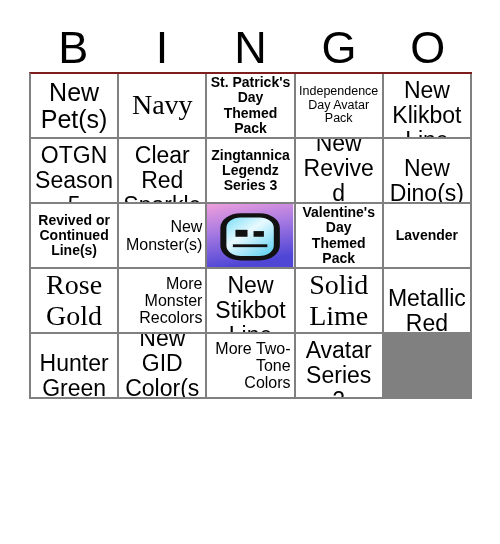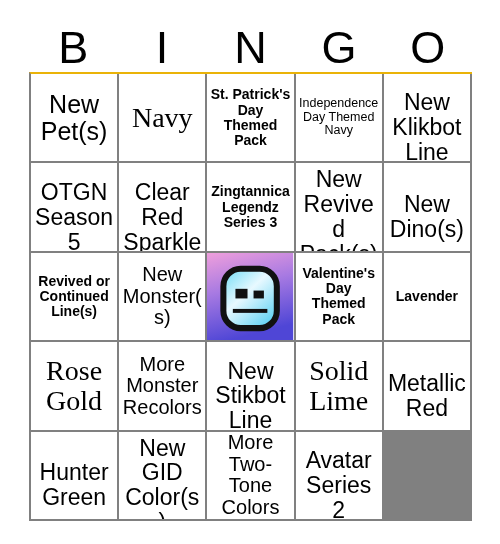--- a/index.html
+++ b/index.html
@@ -45,25 +45,25 @@
     padding-bottom: 2px;
     box-sizing: border-box;
   }
 
   
   #grid {
     position: absolute;
     left: 29px;
     top: 72px;
     width: 443px;
-    height: 449px;
+    height: 327px;
     display: grid;
     grid-template-columns: repeat(5, 1fr);
     grid-template-rows: repeat(5, 1fr);
-    border-top: 2px solid #eab308;
+    border-top: 2px solid #7f1d1d;
     border-left: 2px solid #808080;
     box-sizing: border-box;
     background: #808080;
   }
   .cell {
     border-right: 2px solid #808080;
     border-bottom: 2px solid #808080;
     box-sizing: border-box;
     background: #ffffff;
     display: flex;
@@ -78,21 +78,21 @@
     width: 100%;
     line-height: 1.08;
     word-wrap: break-word;
     hyphens: none;
   }
 
   
   .fs-xl  { font-size: 28px; font-family: Liberation Serif, serif; }
   .fs-lg  { font-size: 25px; }
   .fs-md  { font-size: 23px; margin-top: 20px; }
-  .fs-sm  { font-size: 20px; }
+  .fs-sm  { font-size: 16px; text-align: right; }
   .fs-xs  { font-size: 14px; font-weight: bold; }
   .fs-xxs { font-size: 12.5px; }
 
   
   .cell.free {
     padding: 0;
     position: relative;
   }
   .free-art {
     width: 100%;
@@ -118,21 +118,21 @@
     <div class="cell">
         <span class="cell-text fs-lg">New Pet(s)</span>
       </div>
     <div class="cell">
         <span class="cell-text fs-xl">Navy</span>
       </div>
     <div class="cell">
         <span class="cell-text fs-xs">St. Patrick's Day Themed Pack</span>
       </div>
     <div class="cell">
-        <span class="cell-text fs-xxs">Independence Day Themed Navy</span>
+        <span class="cell-text fs-xxs">Independence Day Avatar Pack</span>
       </div>
     <div class="cell">
         <span class="cell-text fs-md">New Klikbot Line</span>
       </div>
 
     <div class="cell">
         <span class="cell-text fs-md">OTGN Season 5</span>
       </div>
     <div class="cell">
         <span class="cell-text fs-md">Clear Red Sparkle</span>

